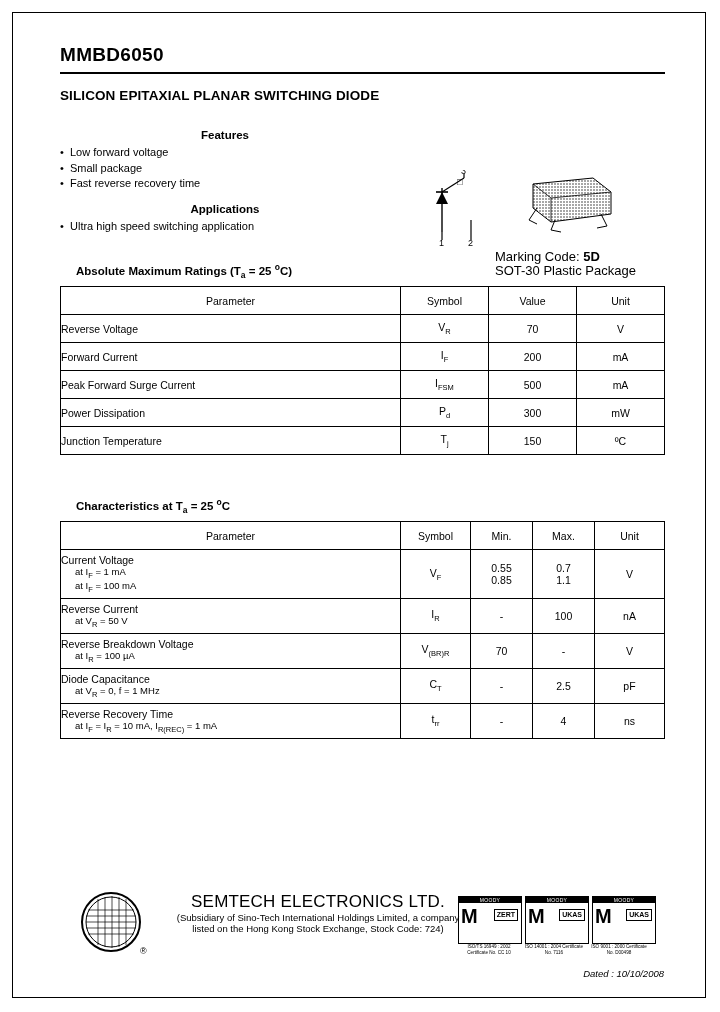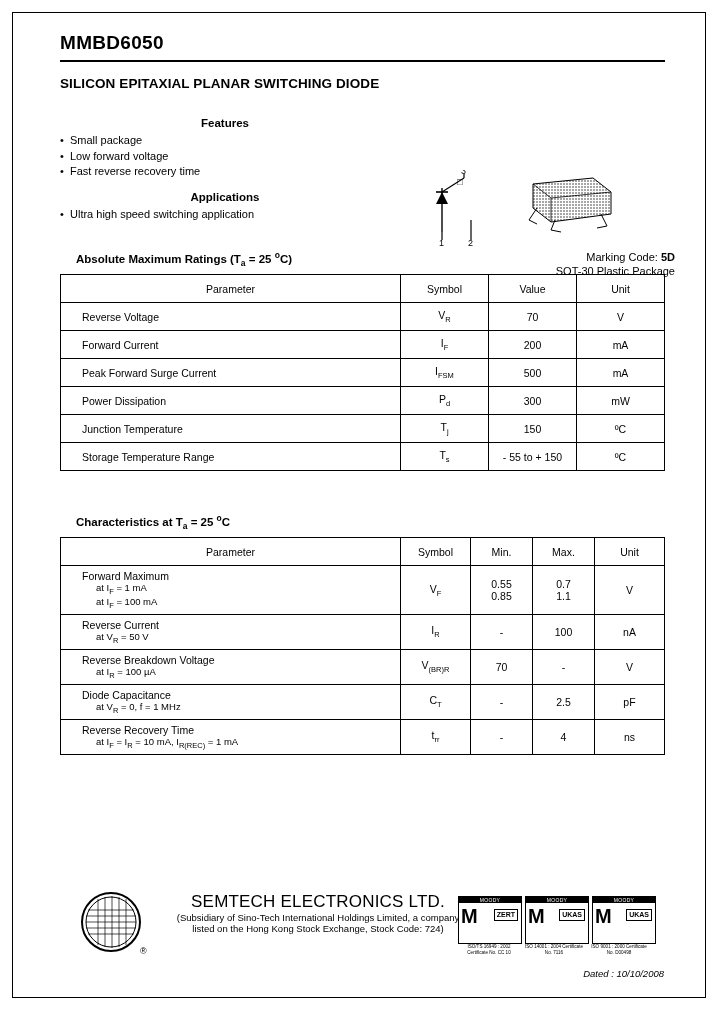--- a/index.html
+++ b/index.html
@@ -13,21 +13,21 @@
   }
   .page-border{
     position:absolute;
     left:12px;top:12px;
     width:694px;height:986px;
     border:1px solid #000;
     box-sizing:border-box;
   }
   .content{
     position:absolute;
-    left:60px;top:32px;
+    left:60px;top:44px;
     width:605px;
   }
   .part-number{
     font-size:19px;
     font-weight:bold;
     letter-spacing:0.3px;
     margin:0 0 6px 0;
   }
   .rule{
     border:0;border-top:2px solid #000;
@@ -77,22 +77,22 @@
   }
   .pkg{
     position:absolute;
     left:115px;top:18px;
     width:105px;height:70px;
   }
   .marking{
     position:absolute;
     left:95px;top:100px;
     width:180px;
-    font-size:11px;
-    text-align:right;
+    font-size:13px;
+    text-align:left;
     line-height:14px;
   }
   .marking b{font-weight:bold;}
 
   
   .tbl-title{
     font-size:11.5px;
     font-weight:bold;
     margin:0 0 6px 16px;
   }
@@ -105,21 +105,21 @@
     table-layout:fixed;
   }
   table th,table td{
     border:1px solid #000;
     padding:4px 6px;
     font-weight:normal;
     vertical-align:middle;
     height:19px;
   }
   table th{text-align:center;}
-  td.param{text-align:left;padding-left:21px;}
+  td.param{text-align:left;padding-left:0;}
   td.c{text-align:center;}
   sub{font-size:7.5px;}
   .sm{font-size:9.5px;}
   .blk1{margin-top:30px;}
   .blk2{margin-top:42px;}
   .cond{display:block;padding-left:14px;}
 
   
   .footer{
     position:absolute;
@@ -201,22 +201,22 @@
 
 <div class="content">
 
   <div class="part-number">MMBD6050</div>
   <hr class="rule">
   <div class="subtitle">SILICON EPITAXIAL PLANAR SWITCHING DIODE</div>
 
   <div class="features-block">
     <div class="sec-head">Features</div>
     <ul class="bullets">
+      <li>Low forward voltage</li>
       <li>Small package</li>
-      <li>Low forward voltage</li>
       <li>Fast reverse recovery time</li>
     </ul>
 
     <div class="sec-head">Applications</div>
     <ul class="bullets">
       <li>Ultra high speed switching application</li>
     </ul>
   </div>
 
   <div class="blk1">
@@ -258,26 +258,20 @@
         <tr>
           <td class="param">Power Dissipation</td>
           <td class="c"><span>P</span><sub>d</sub></td>
           <td class="c">300</td>
           <td class="c">mW</td>
         </tr>
         <tr>
           <td class="param">Junction Temperature</td>
           <td class="c"><span>T</span><sub>j</sub></td>
           <td class="c">150</td>
-          <td class="c">ºC</td>
-        </tr>
-        <tr>
-          <td class="param">Storage Temperature Range</td>
-          <td class="c"><span>T</span><sub>s</sub></td>
-          <td class="c">- 55 to + 150</td>
           <td class="c">ºC</td>
         </tr>
       </tbody>
     </table>
   </div>
 
   <div class="blk2">
     <div class="tbl-title"><span>Characteristics at T</span><span class="sub">a</span><span> = 25 </span><span class="sup">o</span><span>C</span></div>
     <table>
       <colgroup>
@@ -292,21 +286,21 @@
           <th>Parameter</th>
           <th>Symbol</th>
           <th>Min.</th>
           <th>Max.</th>
           <th>Unit</th>
         </tr>
       </thead>
       <tbody>
         <tr>
           <td class="param">
-            <span>Forward Maximum</span>
+            <span>Current Voltage</span>
             <span class="cond sm">at I<sub>F</sub> = 1 mA</span>
             <span class="cond sm">at I<sub>F</sub> = 100 mA</span>
           </td>
           <td class="c"><span>V</span><sub>F</sub></td>
           <td class="c">0.55<br>0.85</td>
           <td class="c">0.7<br>1.1</td>
           <td class="c">V</td>
         </tr>
         <tr>
           <td class="param">

